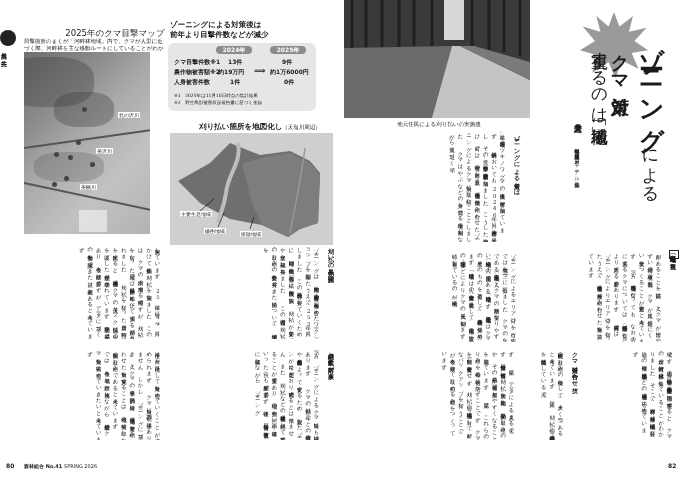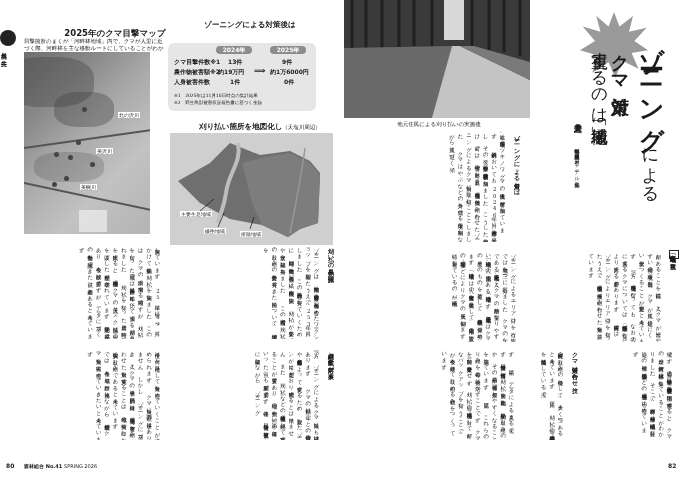--- a/index.html
+++ b/index.html
@@ -4,29 +4,29 @@
 <style>
   html,body{margin:0;padding:0;background:#fff;}
   body{width:682px;height:480px;position:relative;overflow:hidden;font-family:"DejaVu Sans",sans-serif;color:#1a1a1a;}
   .abs{position:absolute;}
   .vt{writing-mode:vertical-rl;text-orientation:upright;}
   .serif{font-family:"DejaVu Serif",serif;}
   
   .logo{left:0;top:30px;width:16px;height:16px;border-radius:50%;background:#222;}
   .logo-txt{left:1px;top:48px;font-size:6px;line-height:6px;font-weight:bold;}
   
-  .map1-title{left:60px;top:28px;width:110px;text-align:center;font-size:8.5px;font-weight:bold;}
+  .map1-title{left:60px;top:28px;width:110px;text-align:center;font-size:8.5px;font-weight:normal;}
   .map1-cap{left:24px;top:38px;width:140px;font-size:5.5px;line-height:7px;}
   .map1{left:24px;top:52px;width:126px;height:182px;background:linear-gradient(135deg,#6e6e6e 0%,#8a8a8a 25%,#a9a9a9 45%,#c2c2c2 70%,#b3b3b3 100%);overflow:hidden;}
   .ridge{position:absolute;background:rgba(60,60,60,.35);border-radius:40%;}
   .river{position:absolute;height:1.5px;background:#555;transform-origin:left center;}
   .dot{position:absolute;width:5px;height:5px;border-radius:50%;background:#444;}
   .maplbl{position:absolute;font-size:5px;background:#fff;padding:0 1px;}
   
-  .stats-title{left:170px;top:20px;width:160px;text-align:center;font-size:7.5px;font-weight:bold;line-height:10px;}
+  .stats-title{left:170px;top:20px;width:160px;font-size:7.5px;font-weight:bold;line-height:10px;}
   .stats{left:168px;top:43px;width:148px;height:68px;background:#e6e6e6;border-radius:6px;font-size:6px;}
   .yr{position:absolute;top:3px;width:36px;height:8px;border-radius:4px;background:#8c8c8c;color:#fff;font-size:6px;text-align:center;line-height:8px;font-weight:bold;}
   .srow{position:absolute;left:6px;width:140px;height:9px;font-weight:bold;}
   .srow span{position:absolute;}
   .note{position:absolute;left:6px;font-size:4.5px;}
   
   .zmap-title{left:190px;top:122px;width:140px;text-align:center;font-size:7.5px;font-weight:bold;}
   .zmap{left:170px;top:133px;width:163px;height:112px;background:#cfcfcf;overflow:hidden;}
   
   .photo{left:344px;top:0px;width:186px;height:118px;overflow:hidden;background:#4a4a4a;}
@@ -68,20 +68,21 @@
   <div class="dot" style="left:28px;top:130px;"></div>
   <div class="dot" style="left:66px;top:110px;"></div>
   <div class="maplbl" style="left:94px;top:60px;">北の沢川</div>
   <div class="maplbl" style="left:72px;top:96px;">美沢川</div>
   <div class="maplbl" style="left:56px;top:132px;">美幌川</div>
   <div style="position:absolute;left:55px;top:158px;width:28px;height:22px;background:#e8e8e8;opacity:.8;"></div>
 </div>
 
 <div class="abs stats-title">
   <div>ゾーニングによる対策後は</div>
+  <div>前年より目撃件数などが減少</div>
 </div>
 <div class="abs stats">
   <div class="yr" style="left:48px;">2024年</div>
   <div class="yr" style="left:102px;">2025年</div>
   <div class="srow" style="top:15px;">
     <span style="left:0;">クマ目撃件数※1</span>
     <span style="left:54px;">13件</span>
     <span style="left:108px;">9件</span>
   </div>
   <div class="srow" style="top:25px;">

